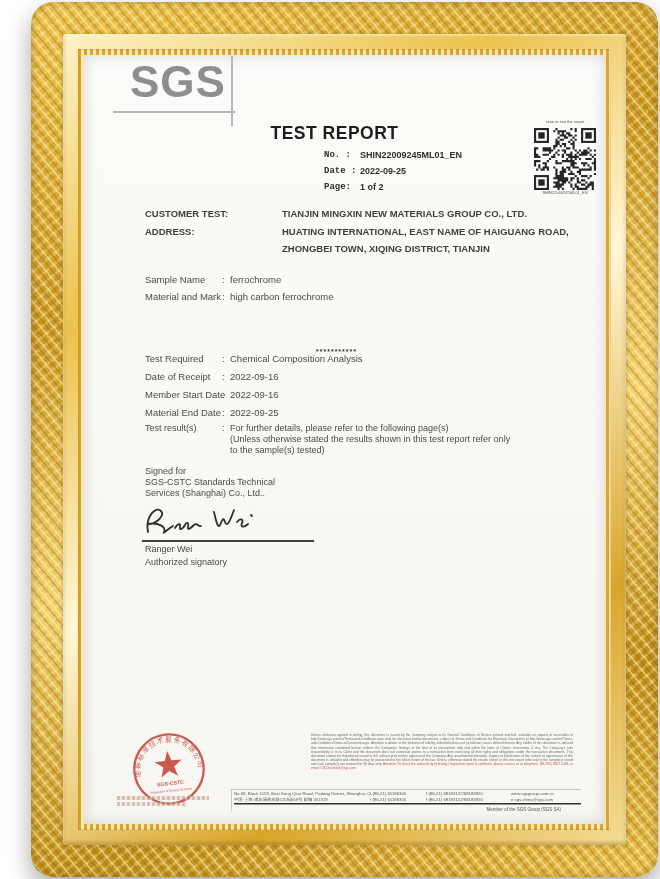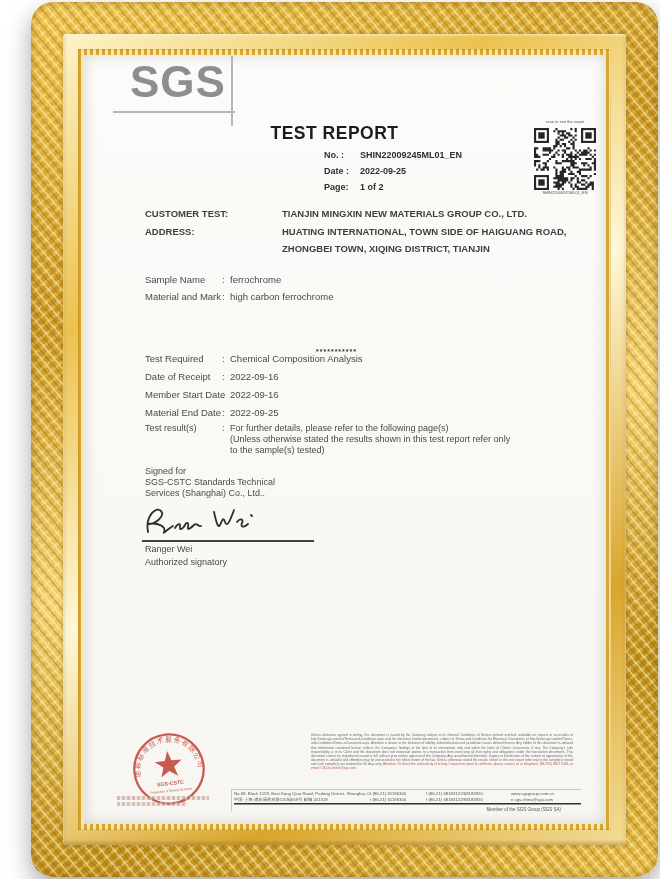--- a/index.html
+++ b/index.html
@@ -23,21 +23,21 @@
     box-shadow:inset 0 0 14px rgba(60,50,30,.18);overflow:hidden;color:#444;}
 
   
   .logo-text{position:absolute;left:46px;top:2px;font-size:44px;font-weight:800;color:#8e8e8e;letter-spacing:1px;}
   .logo-hline{position:absolute;left:29px;top:56px;width:122px;height:1.5px;background:#b5b5b5;}
   .logo-vline{position:absolute;left:147px;top:1px;width:1.5px;height:70px;background:#b5b5b5;}
   .title{position:absolute;left:0;top:68px;width:100%;text-align:center;transform:translateX(-10px);
     font-size:17.5px;font-weight:800;letter-spacing:.5px;color:#1c1c1c;}
   .info-block{position:absolute;left:240px;top:95px;font-size:9px;font-weight:700;color:#2f2f2f;}
   .info-row{height:16px;display:flex;}
-  .info-label{width:36px;}
+  .info-label{width:36px;font-family:Liberation Mono, monospace;}
   .info-value{white-space:nowrap;}
 
   
   .qr-block{position:absolute;left:448px;top:64px;width:66px;text-align:center;}
   .qr-cap{width:132px;transform:scale(.5);transform-origin:0 0;font-size:8px;color:#555;line-height:9px;white-space:nowrap;}
   .qr-cap-bottom{margin-top:0;}
   .qr-svg{display:block;margin:0 auto;}
 
   
   .line{position:absolute;left:61px;font-size:9.5px;line-height:12px;white-space:nowrap;color:#4a4a4a;}
@@ -131,21 +131,21 @@
       </svg>
       <div class="qr-cap qr-cap-bottom">SHIN22009245ML01_EN</div>
     </div>
 
     <div class="line bold" style="top:153px">CUSTOMER TEST:</div>
     <div class="line" style="top:153px">
       <span class="kv2-val">TIANJIN MINGXIN NEW MATERIALS GROUP CO., LTD.</span>
     </div>
     <div class="line bold" style="top:171px">ADDRESS:</div>
     <div class="line" style="top:171px">
-      <span class="kv2-val">HUATING INTERNATIONAL, TOWN SIDE OF HAIGUANG ROAD,</span>
+      <span class="kv2-val">HUATING INTERNATIONAL, EAST NAME OF HAIGUANG ROAD,</span>
     </div>
     <div class="line" style="top:188px">
       <span class="kv2-val">ZHONGBEI TOWN, XIQING DISTRICT, TIANJIN</span>
     </div>
 
     <div class="kv" style="top:219px">
       <span class="lbl">Sample Name</span>
       <span class="col">:</span>
       <span class="val">ferrochrome</span>
     </div>

